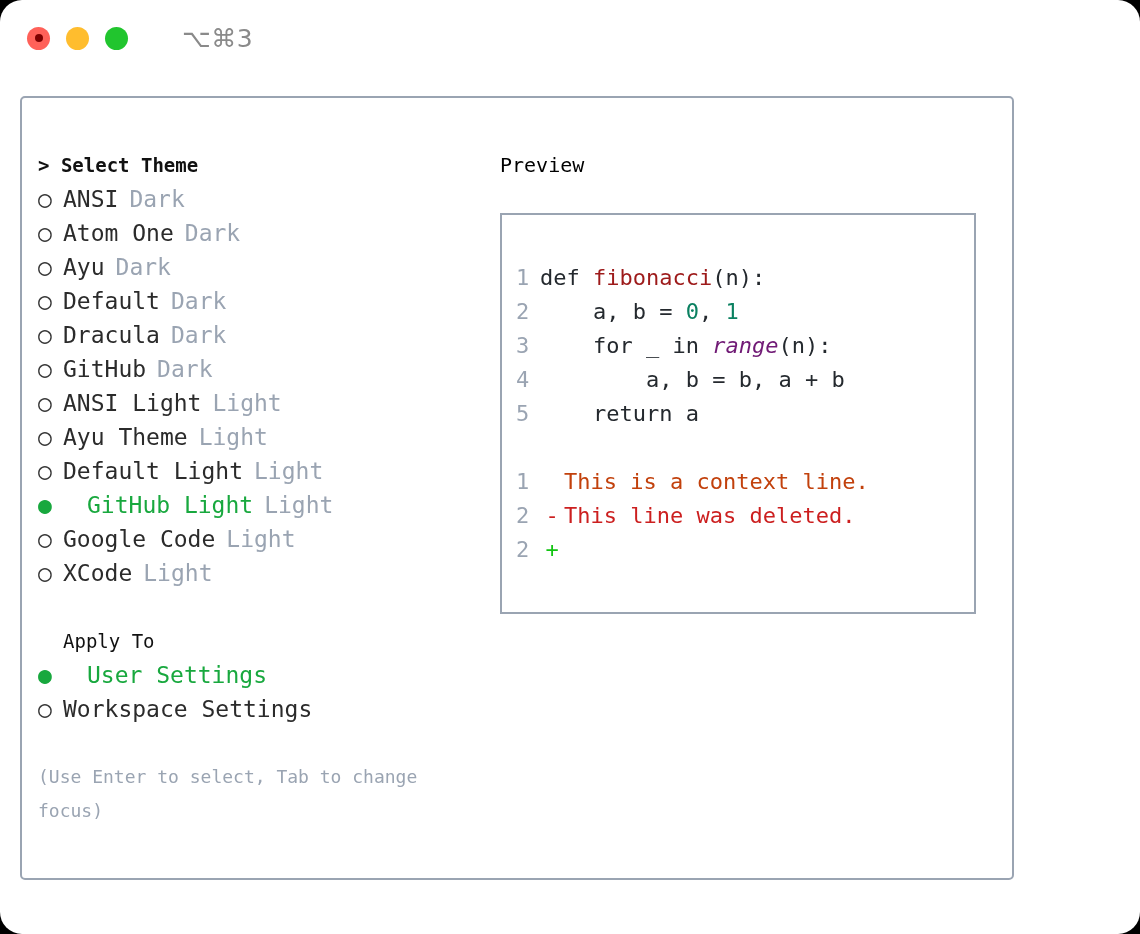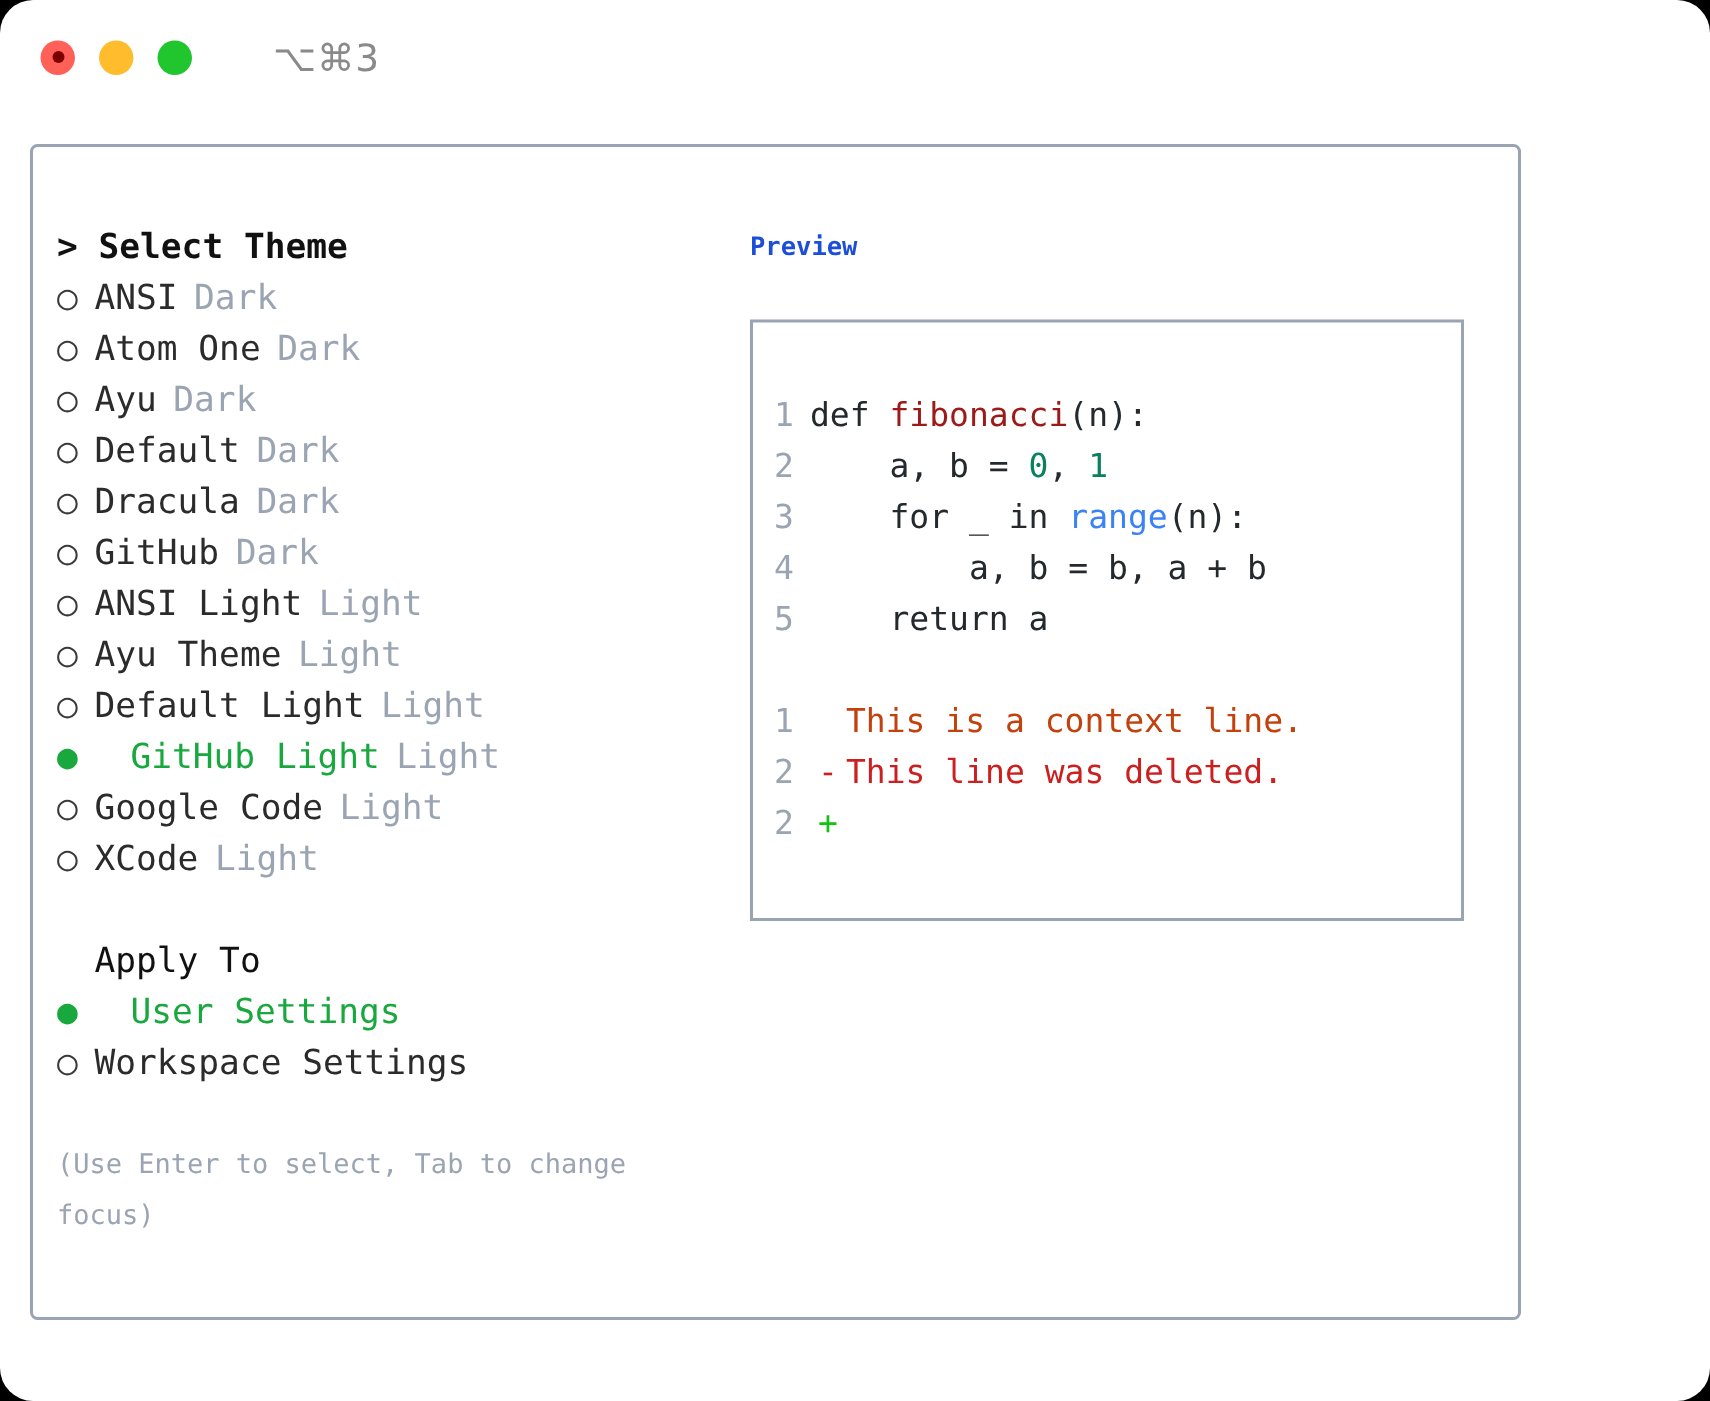--- a/index.html
+++ b/index.html
@@ -83,21 +83,21 @@
 
   
   .left-col {
     position: absolute;
     left: 16px;
     top: 50px;
     width: 440px;
   }
 
   .section-head {
-    font-size: 23px;
+    font-size: 19px;
     line-height: 34px;
     color: #111111;
     white-space: pre;
   }
   .section-head.bold {
     font-weight: bold;
   }
 
   .opt-row {
     font-size: 23px;
@@ -134,24 +134,24 @@
   }
 
   
   .right-col {
     position: absolute;
     left: 478px;
     top: 50px;
     width: 490px;
   }
   .preview-title {
-    font-size: 17px;
-    line-height: 34px;
-    font-weight: bold;
-    color: #1d4ed8;
+    font-size: 20px;
+    line-height: 34px;
+    font-weight: normal;
+    color: #000000;
   }
   .preview-box {
     margin-top: 31px;
     width: 476px;
     height: 401px;
     border: 2px solid #9aa4b2;
     box-sizing: border-box;
     padding: 46px 0 0 14px;
   }
 
@@ -165,21 +165,21 @@
   .ln {
     color: #9aa4b2;
     width: 24px;
     flex: none;
     text-align: left;
   }
   .code-text { color: #24292e; }
 
   .tok-fn    { color: #9d1a1a; }
   .tok-num   { color: #0a8060; }
-  .tok-built { color: #3b82f6; }
+  .tok-built { color: #701a75; font-style: italic; }
 
   .diff-gap { height: 34px; }
 
   .diff-mark {
     width: 24px;
     flex: none;
     text-align: center;
   }
   .diff-ctx { color: #c2410c; }
   .diff-del { color: #cc1f1f; }

